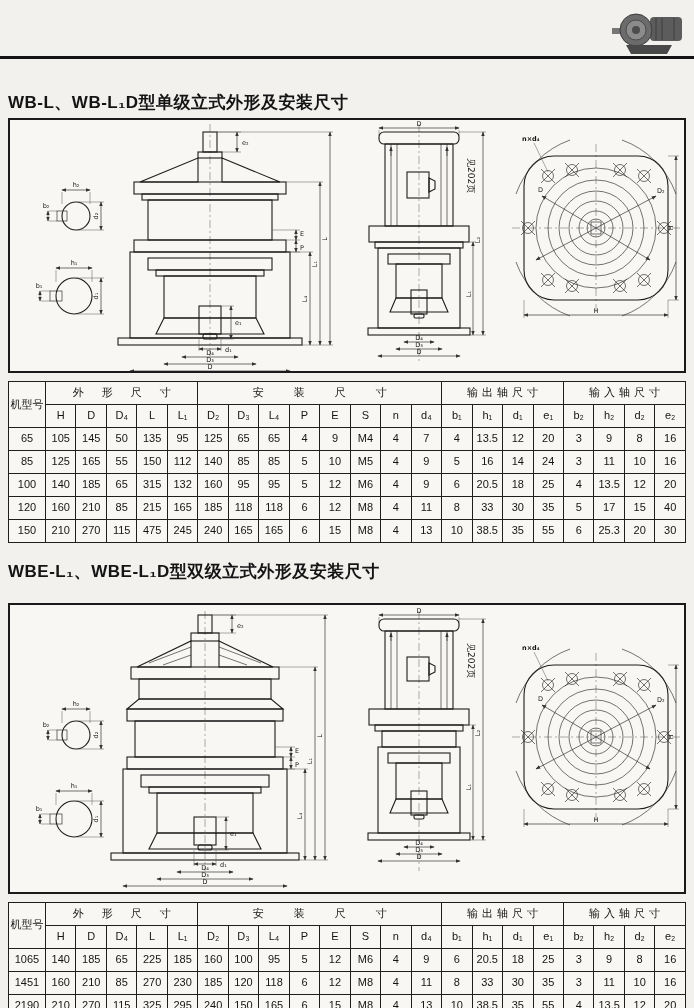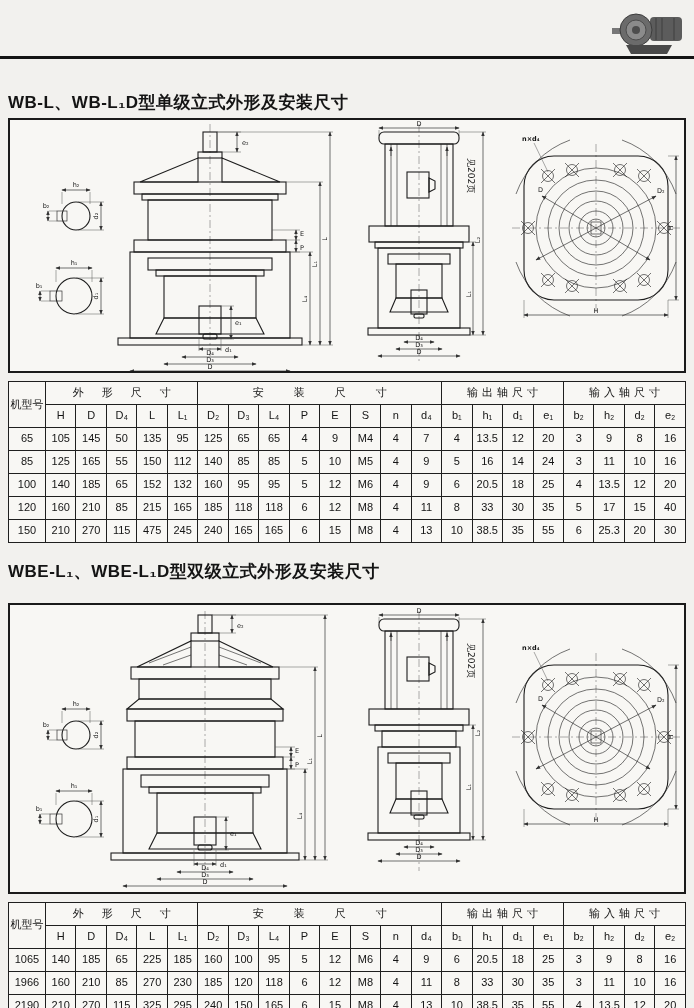--- a/index.html
+++ b/index.html
@@ -364,21 +364,21 @@
           <td>3</td>
           <td>11</td>
           <td>10</td>
           <td>16</td>
         </tr>
         <tr>
           <td>100</td>
           <td>140</td>
           <td>185</td>
           <td>65</td>
-          <td>152</td>
+          <td>315</td>
           <td>132</td>
           <td>160</td>
           <td>95</td>
           <td>95</td>
           <td>5</td>
           <td>12</td>
           <td>M6</td>
           <td>4</td>
           <td>9</td>
           <td>6</td>
@@ -729,21 +729,21 @@
           <td>6</td>
           <td>20.5</td>
           <td>18</td>
           <td>25</td>
           <td>3</td>
           <td>9</td>
           <td>8</td>
           <td>16</td>
         </tr>
         <tr>
-          <td>1966</td>
+          <td>1451</td>
           <td>160</td>
           <td>210</td>
           <td>85</td>
           <td>270</td>
           <td>230</td>
           <td>185</td>
           <td>120</td>
           <td>118</td>
           <td>6</td>
           <td>12</td>

